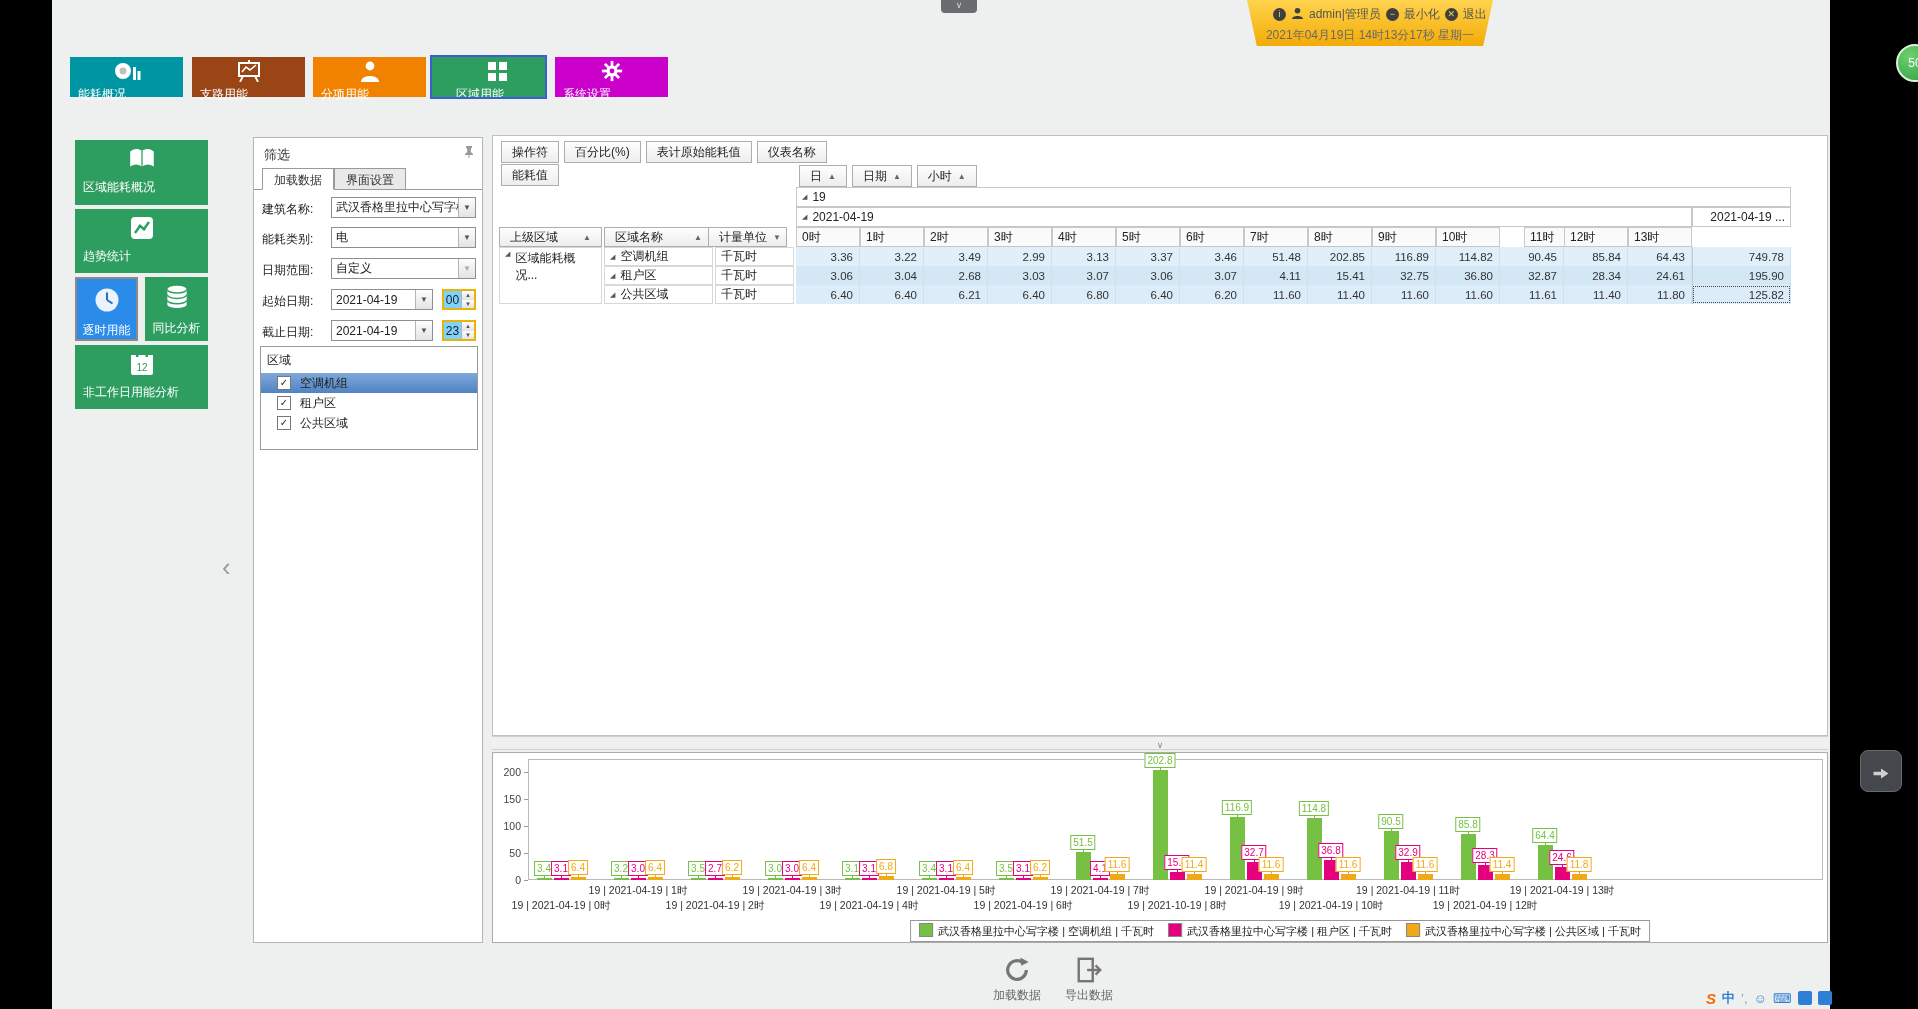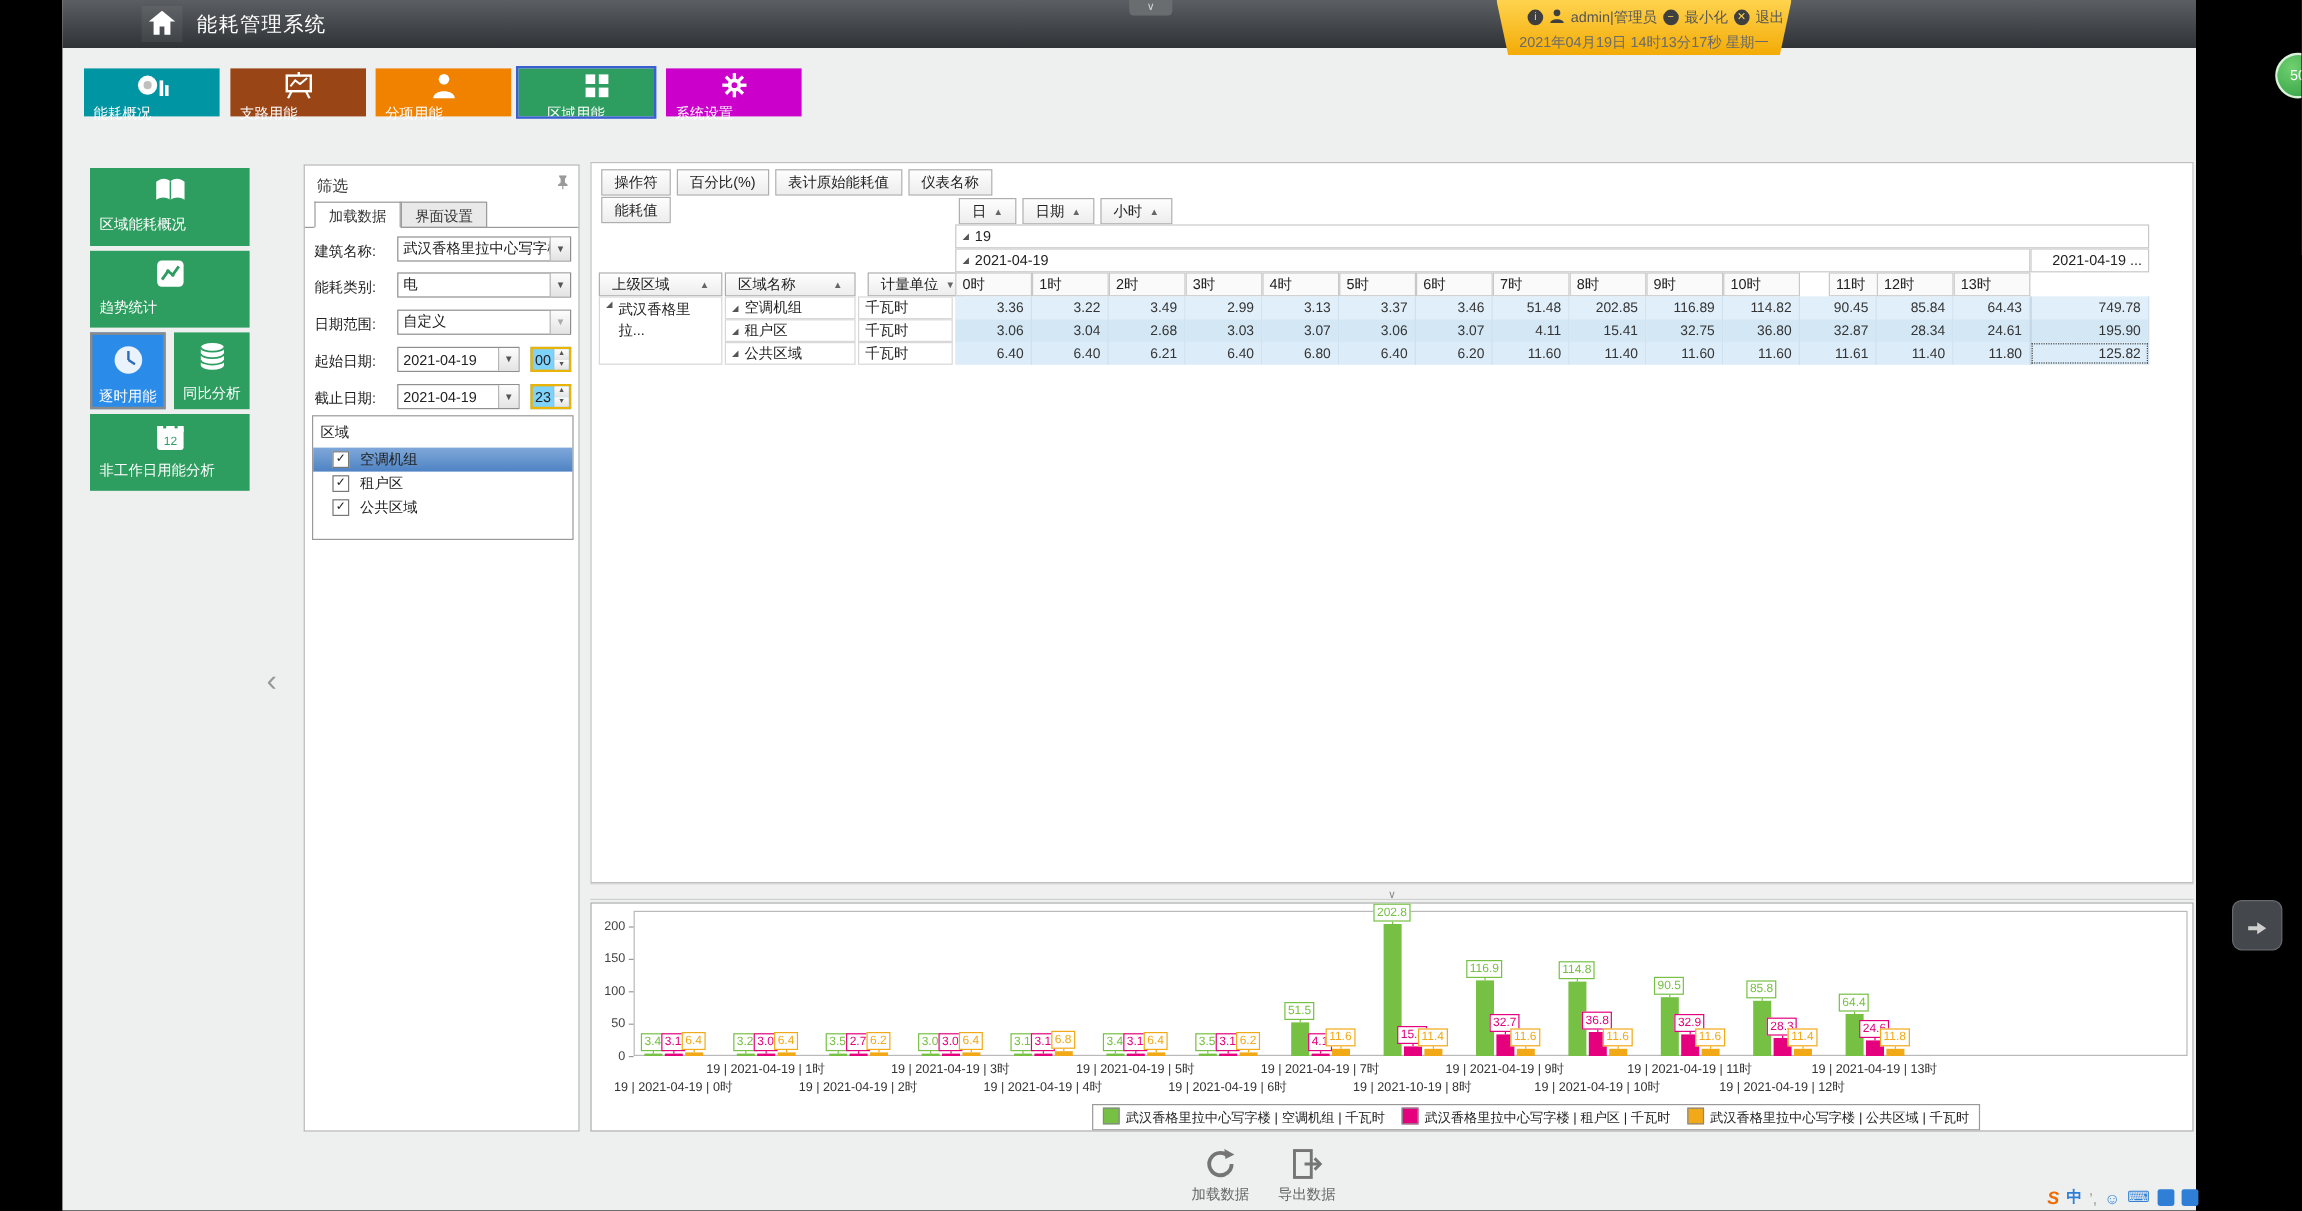--- a/index.html
+++ b/index.html
@@ -111,30 +111,20 @@
   .ime-bar .blue{color:#2f7fd6;font-weight:bold;}
   .ime-bar .gray{color:#9a9a9a;}
   .ime-sq{width:14px;height:14px;background:#2f7fd6;border-radius:2px;}
 </style>
 </head>
 <body>
 
 <div class="screen">
   <div class="app-bg"></div>
 
-  <div class="topbar">
-    <div class="home-btn">
-      <span>
-        <svg width="24" height="22" viewBox="0 0 24 22">
-            <path d="M12 1 L1 10 H5 V21 H10 V14 H14 V21 H19 V10 H23 Z" fill="#fff"></path>
-          </svg>
-      </span>
-    </div>
-    <div class="app-title">能耗管理系统</div>
-  </div>
   <div class="win-tab">∨</div>
 
   <div class="user-panel">
     <div class="up-row1">
       <span class="mini-ico">i</span>
       <span>
         <svg width="13" height="13" viewBox="0 0 14 14">
             <circle cx="7" cy="4" r="3" fill="#3f3f3f"></circle>
             <path d="M1 13c0-4.5 12-4.5 12 0z" fill="#3f3f3f"></path>
           </svg>
@@ -365,41 +355,41 @@
         </div>
         <div class="pg-cell" style="left: 1199px; top: 71px; width: 99px; height: 20px; background: rgb(255, 255, 255); justify-content: flex-end;">2021-04-19 ...</div>
         <div class="chip" style="position: absolute; left: 6px; top: 91px; width: 103px; box-sizing: border-box; justify-content: space-between;">
           <span>上级区域</span>
           <span class="sort">▲</span>
         </div>
         <div class="chip" style="position: absolute; left: 111px; top: 91px; width: 109px; box-sizing: border-box; justify-content: space-between;">
           <span>区域名称</span>
           <span class="sort">▲</span>
         </div>
-        <div class="chip" style="position: absolute; left: 230px; top: 91px; width: 79px; box-sizing: border-box; justify-content: space-between;">
+        <div class="chip" style="position: absolute; left: 215px; top: 91px; width: 79px; box-sizing: border-box; justify-content: space-between;">
           <span>计量单位</span>
           <span class="sort">▼</span>
         </div>
         <div class="pg-cell hour-hd" style="left: 303px; top: 91px; width: 64px; height: 20px;">0时</div>
         <div class="pg-cell hour-hd" style="left: 367px; top: 91px; width: 64px; height: 20px;">1时</div>
         <div class="pg-cell hour-hd" style="left: 431px; top: 91px; width: 64px; height: 20px;">2时</div>
         <div class="pg-cell hour-hd" style="left: 495px; top: 91px; width: 64px; height: 20px;">3时</div>
         <div class="pg-cell hour-hd" style="left: 559px; top: 91px; width: 64px; height: 20px;">4时</div>
         <div class="pg-cell hour-hd" style="left: 623px; top: 91px; width: 64px; height: 20px;">5时</div>
         <div class="pg-cell hour-hd" style="left: 687px; top: 91px; width: 64px; height: 20px;">6时</div>
         <div class="pg-cell hour-hd" style="left: 751px; top: 91px; width: 64px; height: 20px;">7时</div>
         <div class="pg-cell hour-hd" style="left: 815px; top: 91px; width: 64px; height: 20px;">8时</div>
         <div class="pg-cell hour-hd" style="left: 879px; top: 91px; width: 64px; height: 20px;">9时</div>
         <div class="pg-cell hour-hd" style="left: 943px; top: 91px; width: 64px; height: 20px;">10时</div>
         <div class="pg-cell hour-hd" style="left: 1007px; top: 91px; width: 64px; height: 20px; margin-left: 24px;">11时</div>
         <div class="pg-cell hour-hd" style="left: 1071px; top: 91px; width: 64px; height: 20px;">12时</div>
         <div class="pg-cell hour-hd" style="left: 1135px; top: 91px; width: 64px; height: 20px;">13时</div>
         <div class="tree-cell" style="left: 6px; top: 111px; width: 103px; height: 57px; align-items: flex-start; padding-top: 2px;">
           <span class="tri">◢</span>
-          <span>武汉香格里拉...</span>
+          <span>区域能耗概况...</span>
         </div>
         <div class="tree-cell" style="left: 111px; top: 111px; width: 109px; height: 19px;">
           <span class="tri">◢</span>
           <span>空调机组</span>
         </div>
         <div class="tree-cell" style="left: 222px; top: 111px; width: 79px; height: 19px;">千瓦时</div>
         <div class="val-cell row-bg0" style="left: 303px; top: 111px; width: 64px; height: 19px;">3.36</div>
         <div class="val-cell row-bg0" style="left: 367px; top: 111px; width: 64px; height: 19px;">3.22</div>
         <div class="val-cell row-bg0" style="left: 431px; top: 111px; width: 64px; height: 19px;">3.49</div>
         <div class="val-cell row-bg0" style="left: 495px; top: 111px; width: 64px; height: 19px;">2.99</div>

